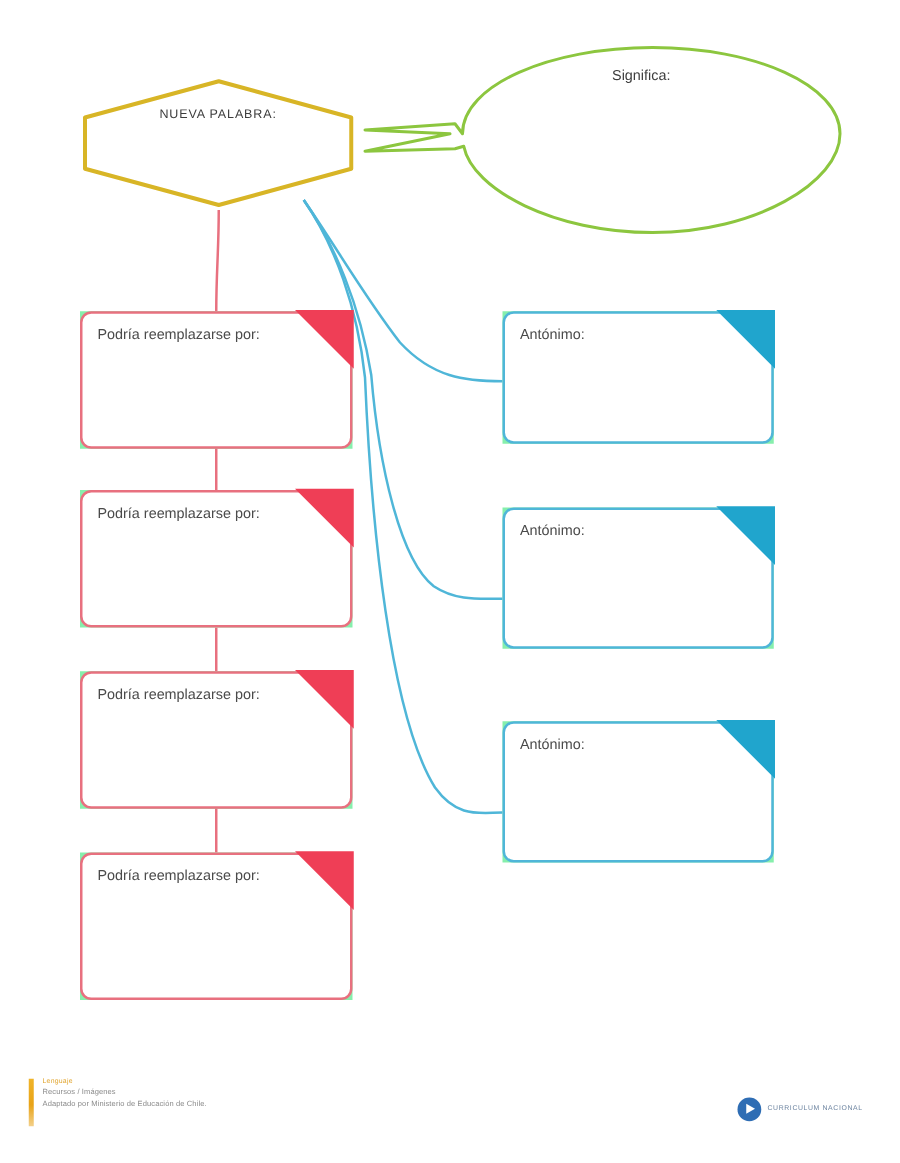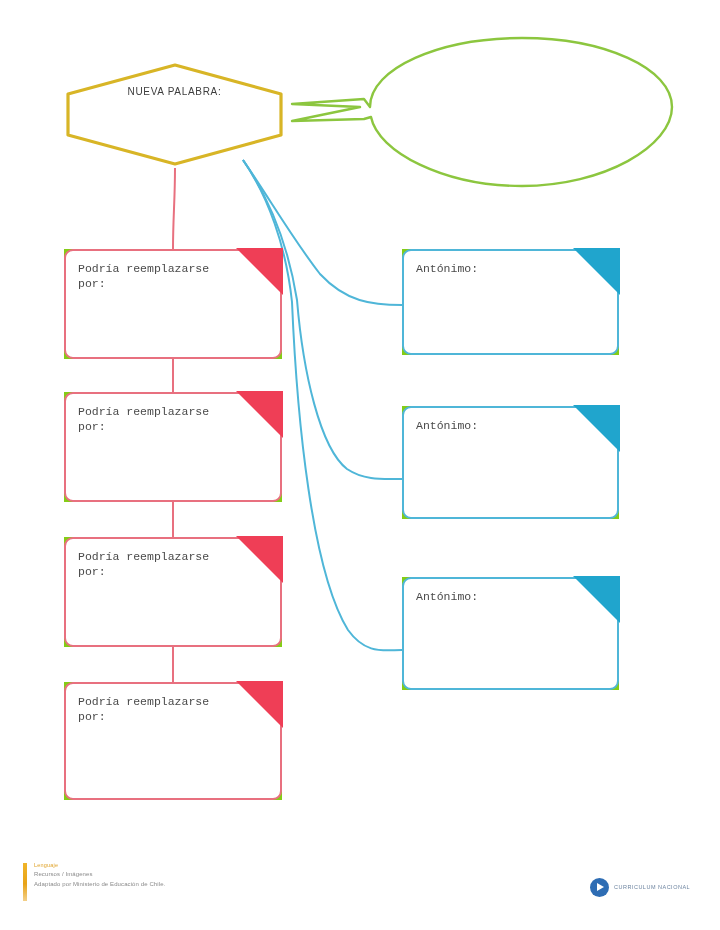--- a/index.html
+++ b/index.html
@@ -22,21 +22,21 @@
 
   
   .bubble-wrap{position:absolute;left:288px;top:33px;width:388px;height:160px;}
   .bubble-svg{position:absolute;left:0;top:0;}
   .bubble-label{
     position:absolute;left:90px;top:22px;width:270px;
     text-align:center;font-size:11.5px;color:#3d3d3d;
   }
 
   
-  .card{position:absolute;box-sizing:border-box;background:#84cc16;font-family:Liberation Mono, monospace;}
+  .card{position:absolute;box-sizing:border-box;background:#86efac;}
   .card .card-body{
     position:absolute;inset:0;box-sizing:border-box;
     border:2px solid currentColor;border-radius:9px;background:#fff;
   }
   .card .fold{position:absolute;width:0;height:0;}
   .card .card-label{
     position:absolute;left:14px;top:12px;right:50px;
     font-size:11.5px;line-height:15px;color:#4a4a4a;
   }
 
@@ -91,20 +91,21 @@
     </svg>
     <div class="hex-label">NUEVA PALABRA:</div>
   </div>
 
   <div class="bubble-wrap">
     <svg class="bubble-svg" width="388" height="160" viewBox="0 0 388 160">
       <path d="M82,74 C82,35 152,5 234,5 C316,5 384,35 384,74
                C384,113 316,153 234,153 C156,153 90,119 83,84
                L76,86 L4,88 L72,74 L4,71 L76,66 Z" fill="#ffffff" stroke="#8cc63f" stroke-width="2.4" stroke-linejoin="round"></path>
     </svg>
+    <div class="bubble-label">Significa:</div>
   </div>
 
   <div class="card pink" style="left:64px;top:249px;width:218px;height:110px;">
     <div class="card-body"></div>
     <div class="fold" style="right:-1px;top:-1px;"></div>
     <div class="card-label">Podría reemplazarse por:</div>
   </div>
 
   <div class="card pink" style="left:64px;top:392px;width:218px;height:110px;">
     <div class="card-body"></div>

